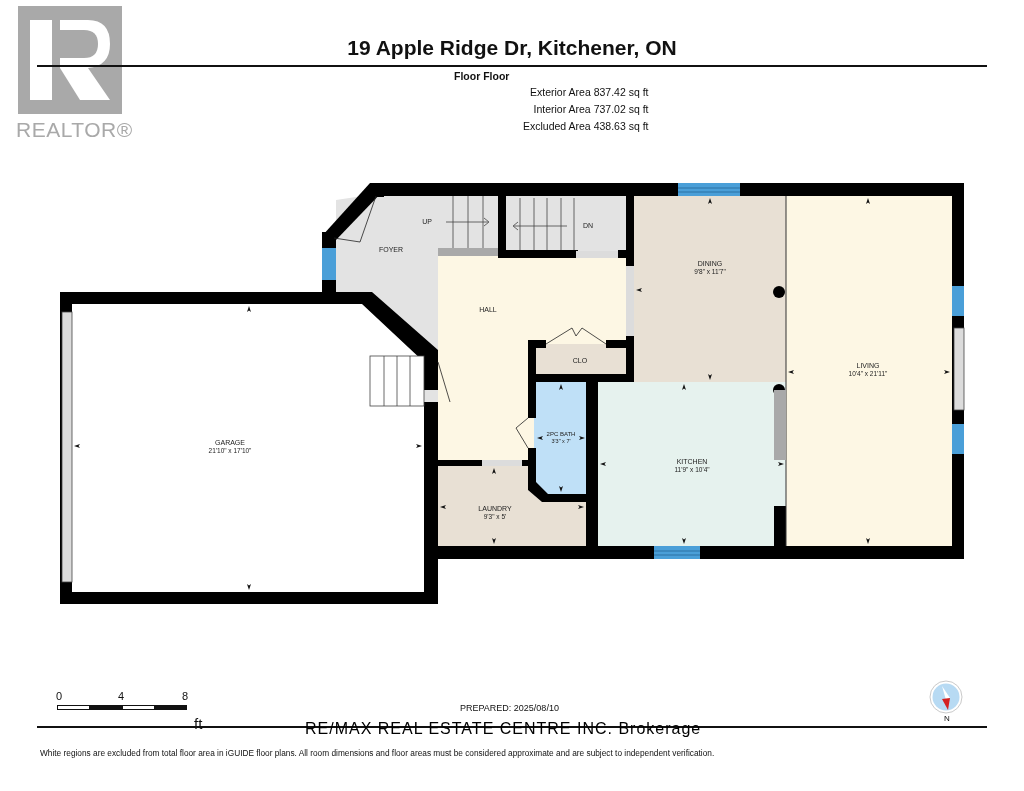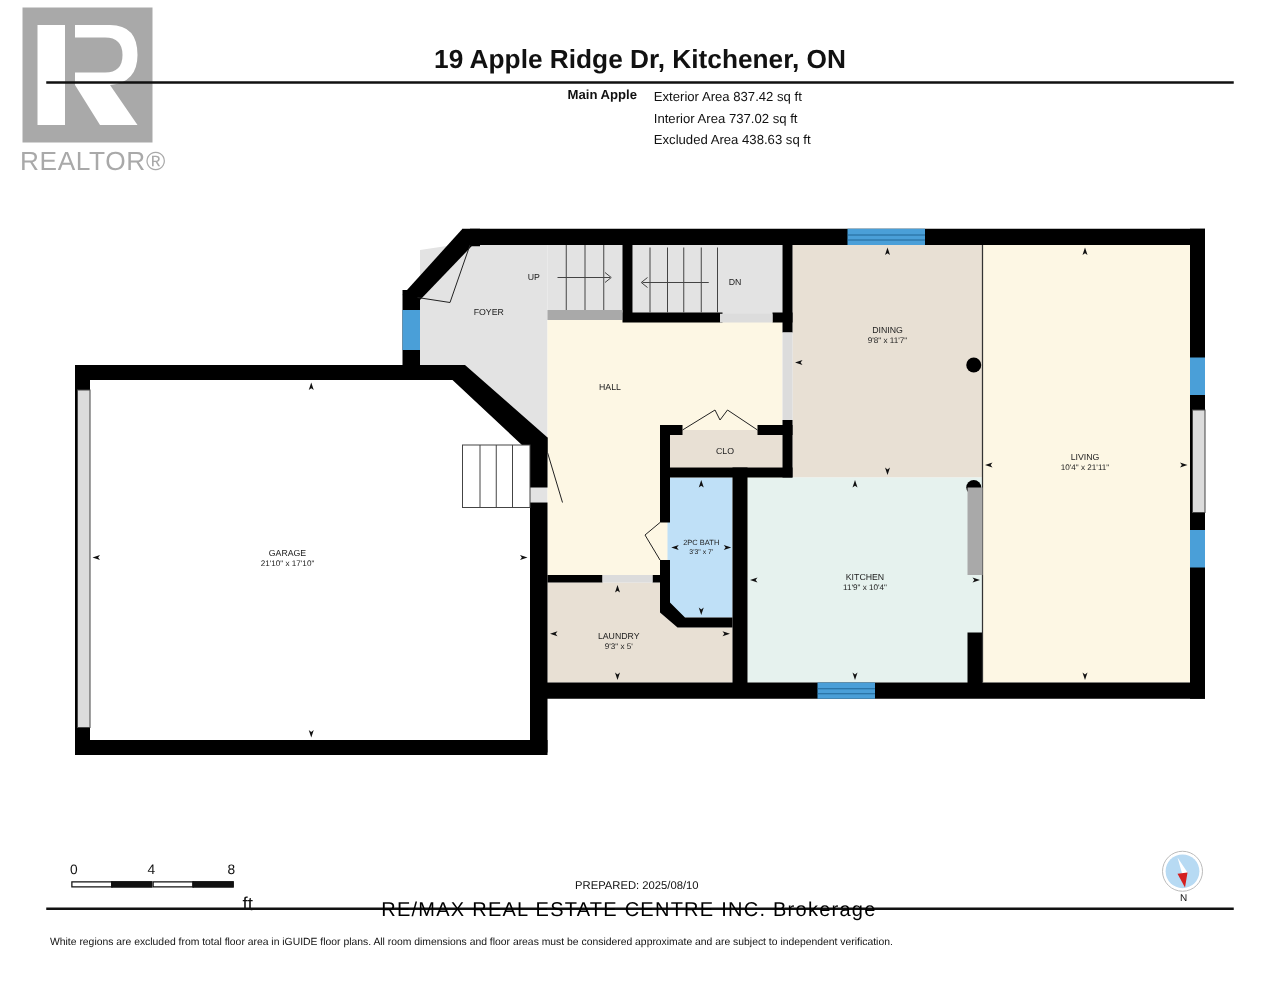--- a/index.html
+++ b/index.html
@@ -2,21 +2,21 @@
 <html><head>
 <meta charset="utf-8">
 <style>
   html, body { margin: 0; padding: 0; background: #ffffff; }
   body { width: 1024px; height: 791px; position: relative; overflow: hidden; font-family: "Liberation Sans", sans-serif; color: #111; }
   .logo { position: absolute; left: 16px; top: 6px; width: 112px; height: 132px; }
   .logo .box { position: absolute; left: 2px; top: 0; width: 104px; height: 108px; background: #a9a9a9; }
   .logo .word { position: absolute; left: 0; top: 112px; font-size: 21px; color: #a9a9a9; letter-spacing: 0.5px; }
   .title { position: absolute; left: 0; width: 1024px; top: 36px; text-align: center; font-weight: bold; font-size: 21px; }
   .hr { position: absolute; background: #111; height: 2px; }
-  .areas { position: absolute; top: 70px; font-size: 10.5px; line-height: 17px; }
+  .areas { position: absolute; top: 84px; font-size: 10.5px; line-height: 17px; text-align: right; }
   .floor-label { position: absolute; left: 454px; top: 70px; font-size: 10.5px; font-weight: bold; }
   .areas { left: 523px; }
   .plan { position: absolute; left: 0; top: 0; }
   .room-name { font-size: 7px; fill: #222; font-family: "Liberation Sans", sans-serif; text-anchor: middle; }
   .room-dim { font-size: 6.5px; fill: #222; font-family: "Liberation Sans", sans-serif; text-anchor: middle; }
   .scale { position: absolute; left: 56px; top: 690px; }
   .scale .lbl { position: absolute; top: 0; font-size: 11px; }
   .scale .bar { position: absolute; top: 15px; height: 5px; border: 1px solid #111; box-sizing: border-box; }
   .scale .ft { position: absolute; left: 138px; top: 25px; font-size: 15px; }
   .prepared { position: absolute; left: 460px; top: 703px; font-size: 9px; }
@@ -34,21 +34,21 @@
       <rect x="12" y="14" width="22" height="80" fill="#fff"></rect>
       <path d="M42 14 H70 Q92 14 92 38 Q92 60 70 62 L92 94 H62 L42 62 Z" fill="#fff"></path>
       <path d="M42 24 H66 Q80 24 80 38 Q80 52 66 52 H42 Z" fill="#a9a9a9"></path>
     </svg>
   </div>
   <div class="word">REALTOR®</div>
 </div>
 
 <div class="title">19 Apple Ridge Dr, Kitchener, ON</div>
 <div class="hr" style="left:37px; top:65px; width:950px;"></div>
-<div class="floor-label">Main Apple</div>
+<div class="floor-label">Floor Floor</div>
 <div class="areas">
   <div>Exterior Area 837.42 sq ft</div>
   <div>Interior Area 737.02 sq ft</div>
   <div>Excluded Area 438.63 sq ft</div>
 </div>
 
 <svg class="plan" width="1024" height="791" viewBox="0 0 1024 791">
 
   <polygon points="72,304 370,304 430,352 430,594 72,594" fill="#ffffff"></polygon>
   <polygon points="336,200 376,194 438,194 438,402 424,402 424,352 370,304 336,304" fill="#e3e3e3"></polygon>

